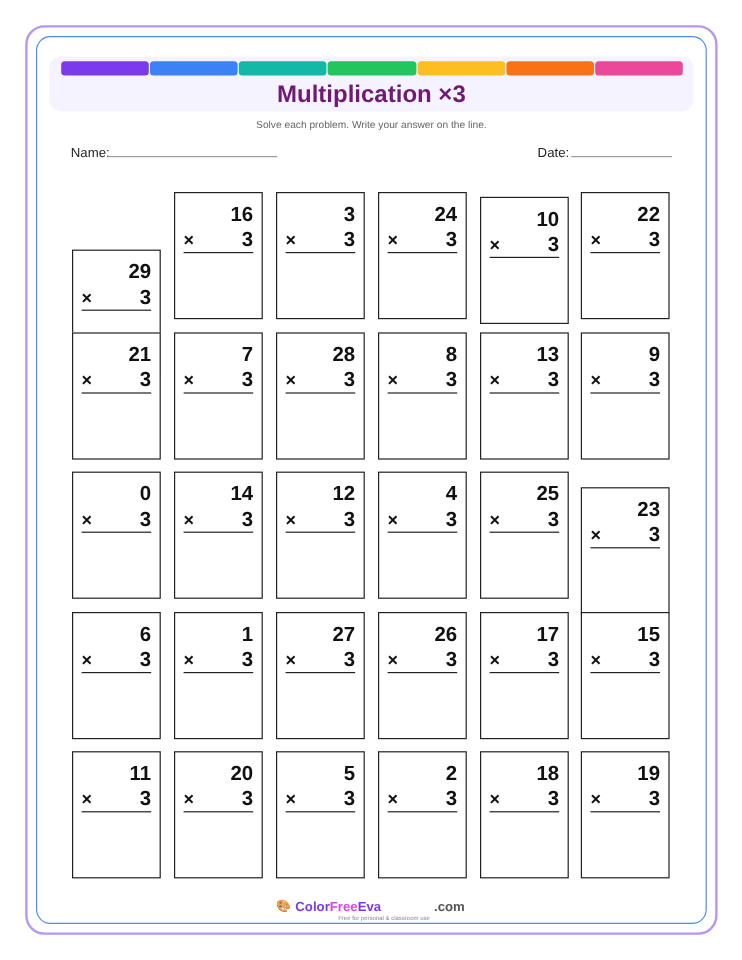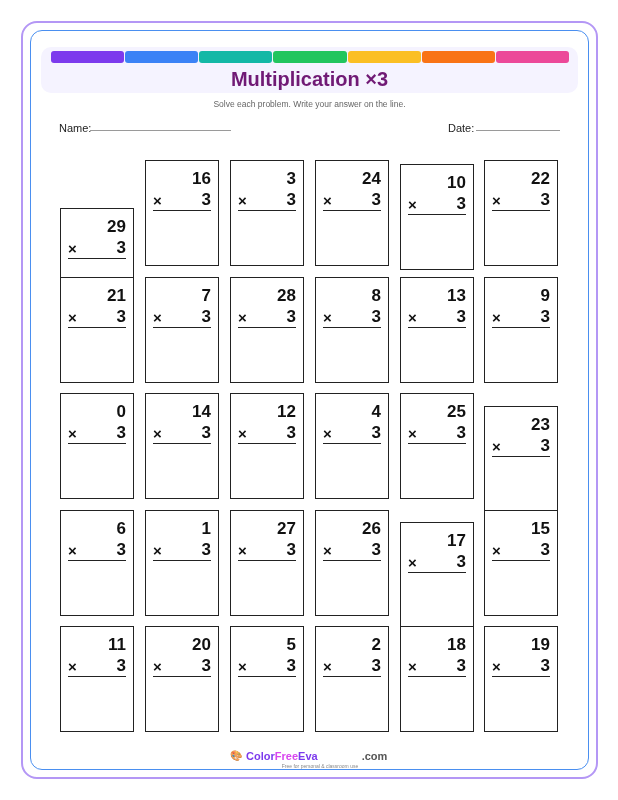--- a/index.html
+++ b/index.html
@@ -213,21 +213,21 @@
       <span class="op">×</span>
       <span class="mult">3</span>
       <div class="rule"></div>
     </div>
     <div class="card" style="left: 315px; top: 510px; text-align: right;">
       <span class="top-num">26</span>
       <span class="op">×</span>
       <span class="mult">3</span>
       <div class="rule"></div>
     </div>
-    <div class="card" style="left: 400px; top: 522px; padding-left: 46px;">
+    <div class="card" style="left: 400px; top: 510px; padding-left: 46px;">
       <span class="top-num">17</span>
       <span class="op">×</span>
       <span class="mult">3</span>
       <div class="rule"></div>
     </div>
     <div class="card" style="left: 484px; top: 510px;">
       <span class="top-num">15</span>
       <span class="op">×</span>
       <span class="mult">3</span>
       <div class="rule"></div>

